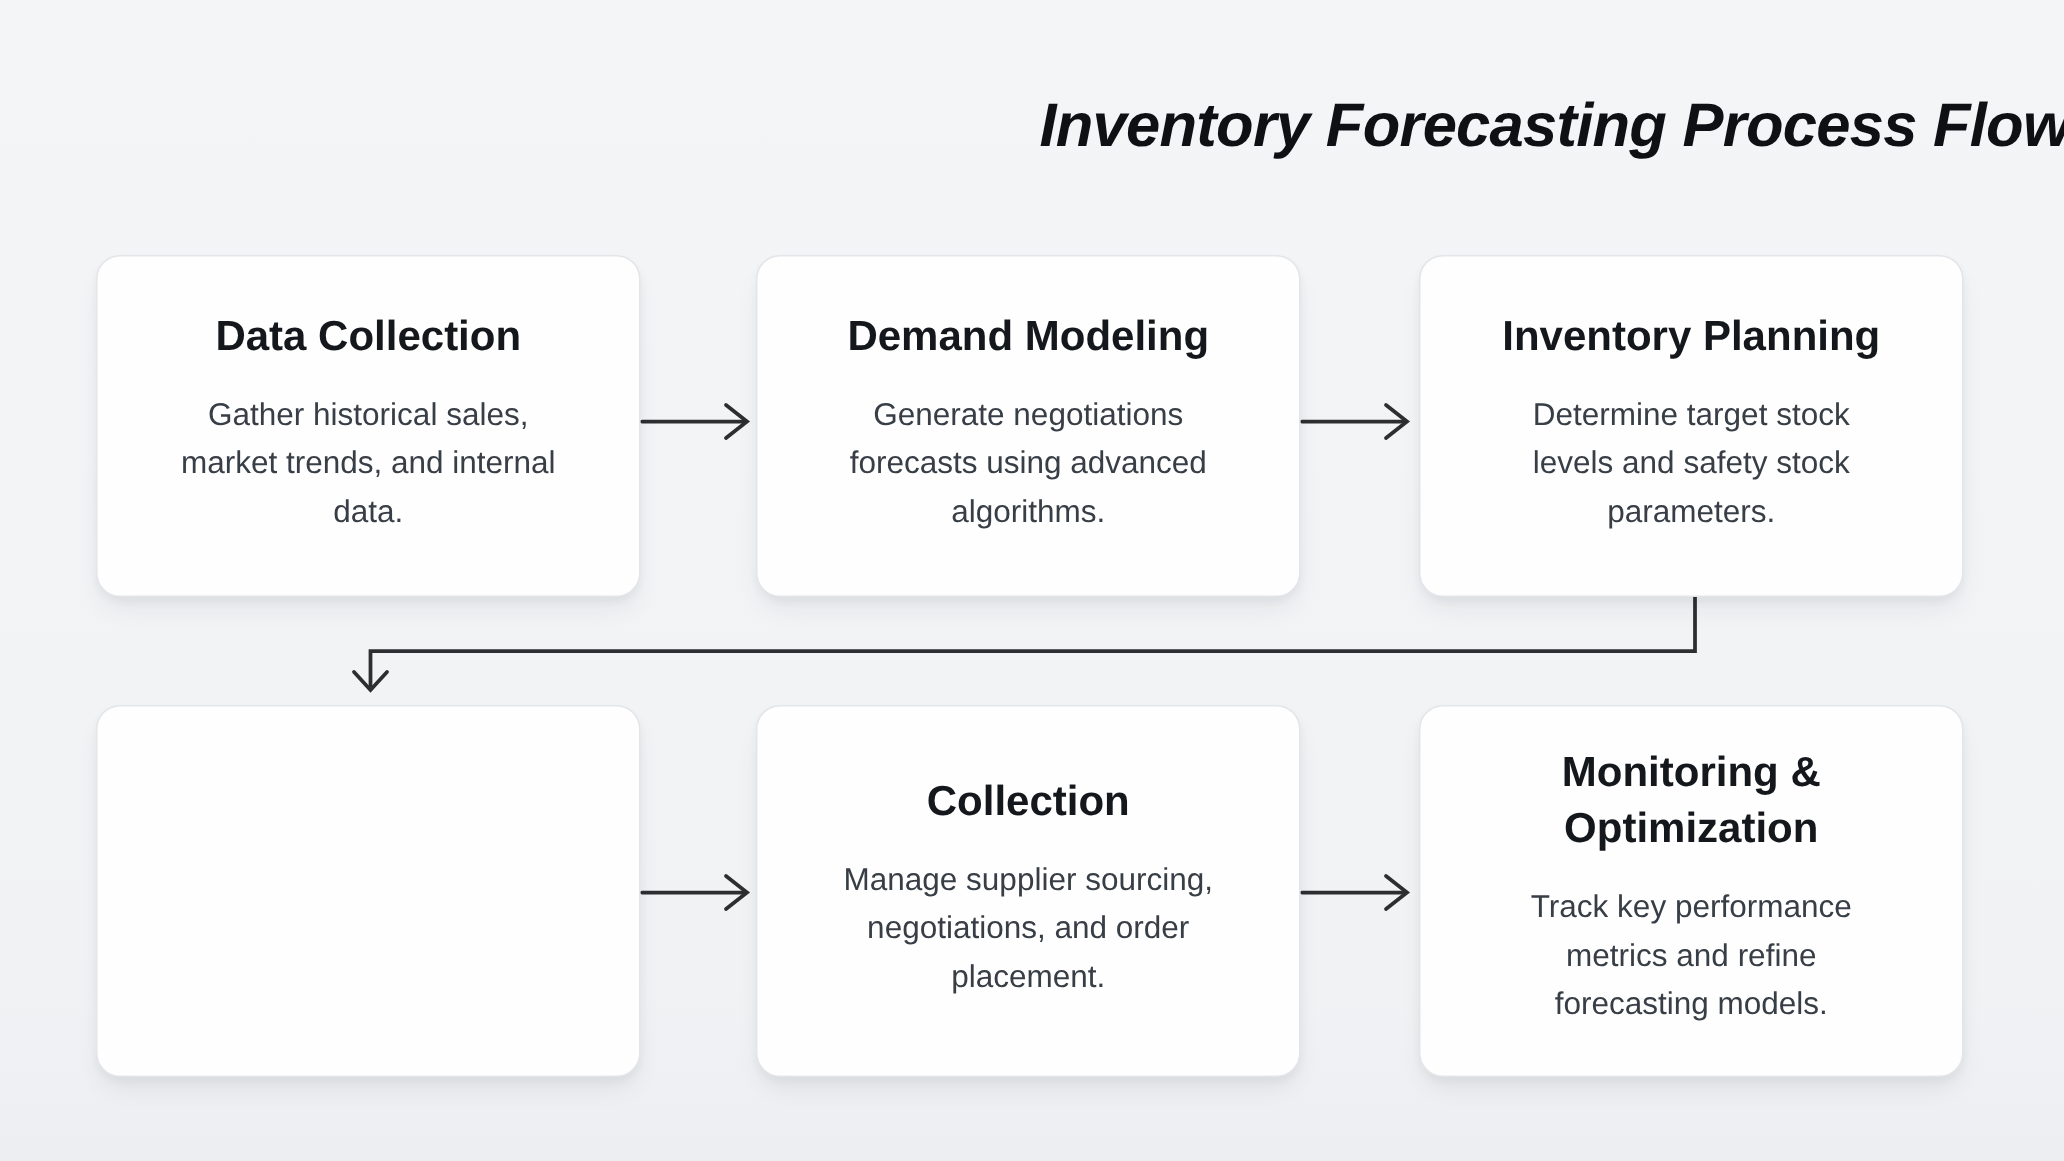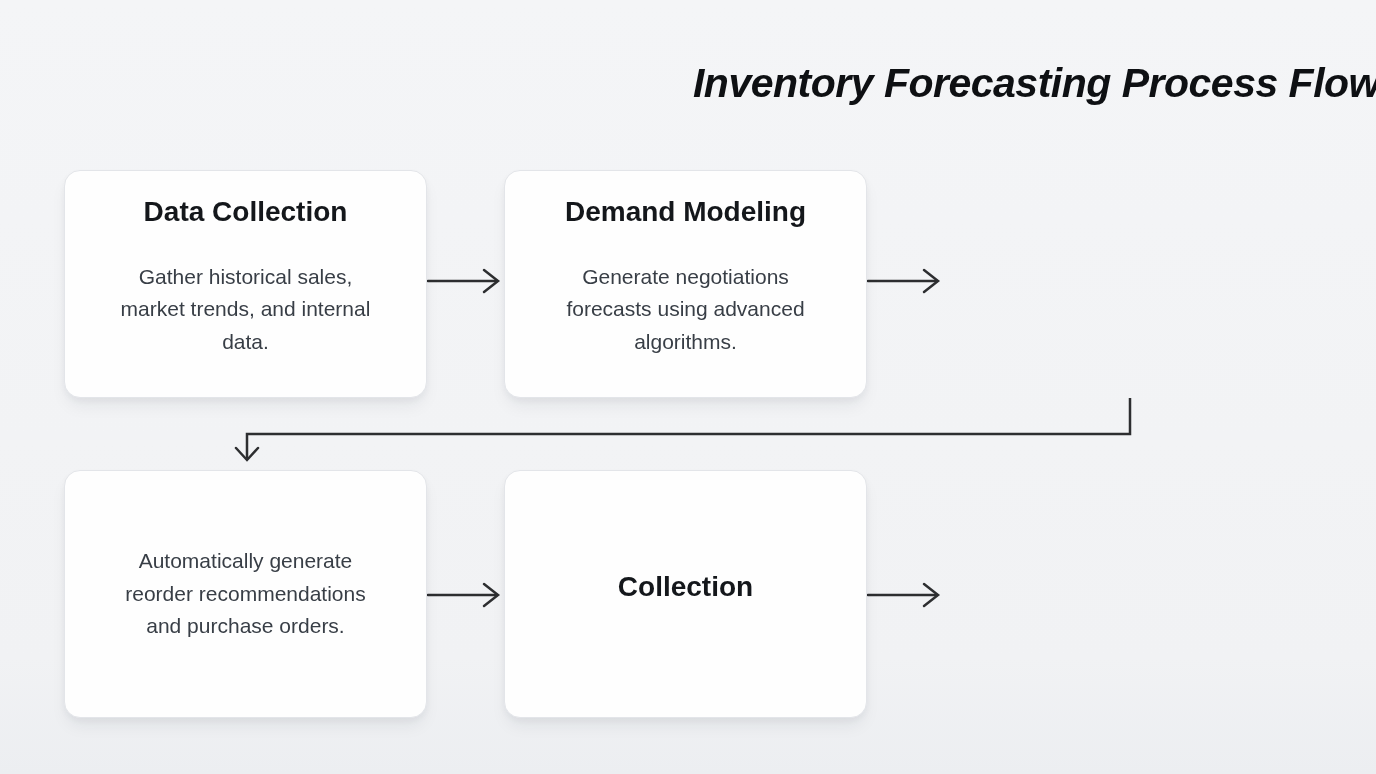--- a/index.html
+++ b/index.html
@@ -54,21 +54,21 @@
   }
   .card h2 {
     margin: 0 0 14px 0;
     font-size: 28px;
     font-weight: 700;
     line-height: 1.32;
     color: #14171b;
     white-space: pre-line;
   }
   .card p {
-    margin: 16px;
+    margin: 4px;
     font-size: 21px;
     line-height: 1.55;
     color: #383e46;
     white-space: pre-line;
   }
   .row-1 { top: 170px; height: 228px; }
   .row-2 { top: 470px; height: 248px; }
   .col-1 { left: 64px; }
   .col-2 { left: 504px; }
   .col-3 { left: 946px; }
@@ -127,25 +127,38 @@
 data.</p>
   </div>
 
   <div class="card row-1 col-2">
     <h2>Demand Modeling</h2>
     <p>Generate negotiations
 forecasts using advanced
 algorithms.</p>
   </div>
 
+  <div class="card row-1 col-3">
+    <h2>Inventory Planning</h2>
+    <p>Determine target stock
+levels and safety stock
+parameters.</p>
+  </div>
 
   <div class="card row-2 col-1">
-    <p>Automatically generate
-reorder recommendations
-and purchase orders.</p>
   </div>
 
   <div class="card row-2 col-2">
     <h2>Collection</h2>
+    <p>Manage supplier sourcing,
+negotiations, and order
+placement.</p>
   </div>
 
+  <div class="card row-2 col-3">
+    <h2>Monitoring &amp;
+Optimization</h2>
+    <p>Track key performance
+metrics and refine
+forecasting models.</p>
+  </div>
 
 </div>
 
 </body></html>

